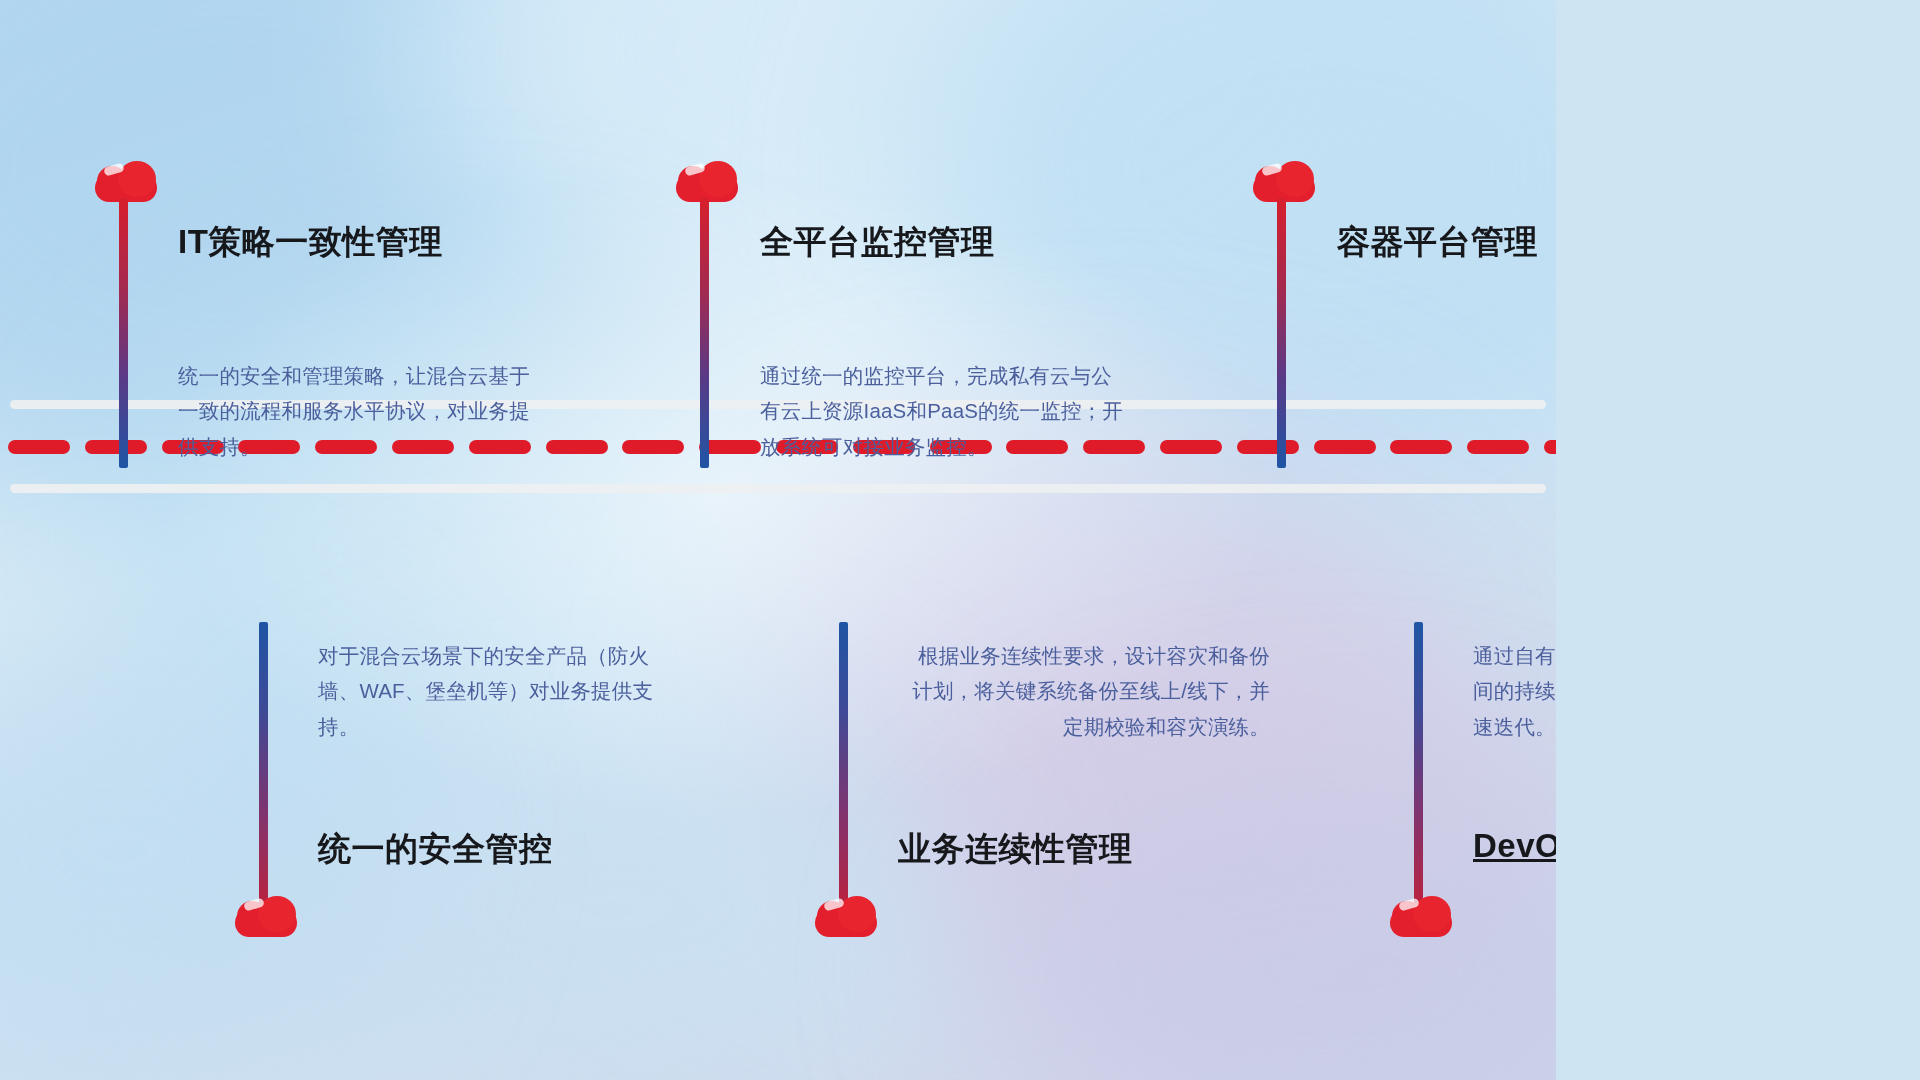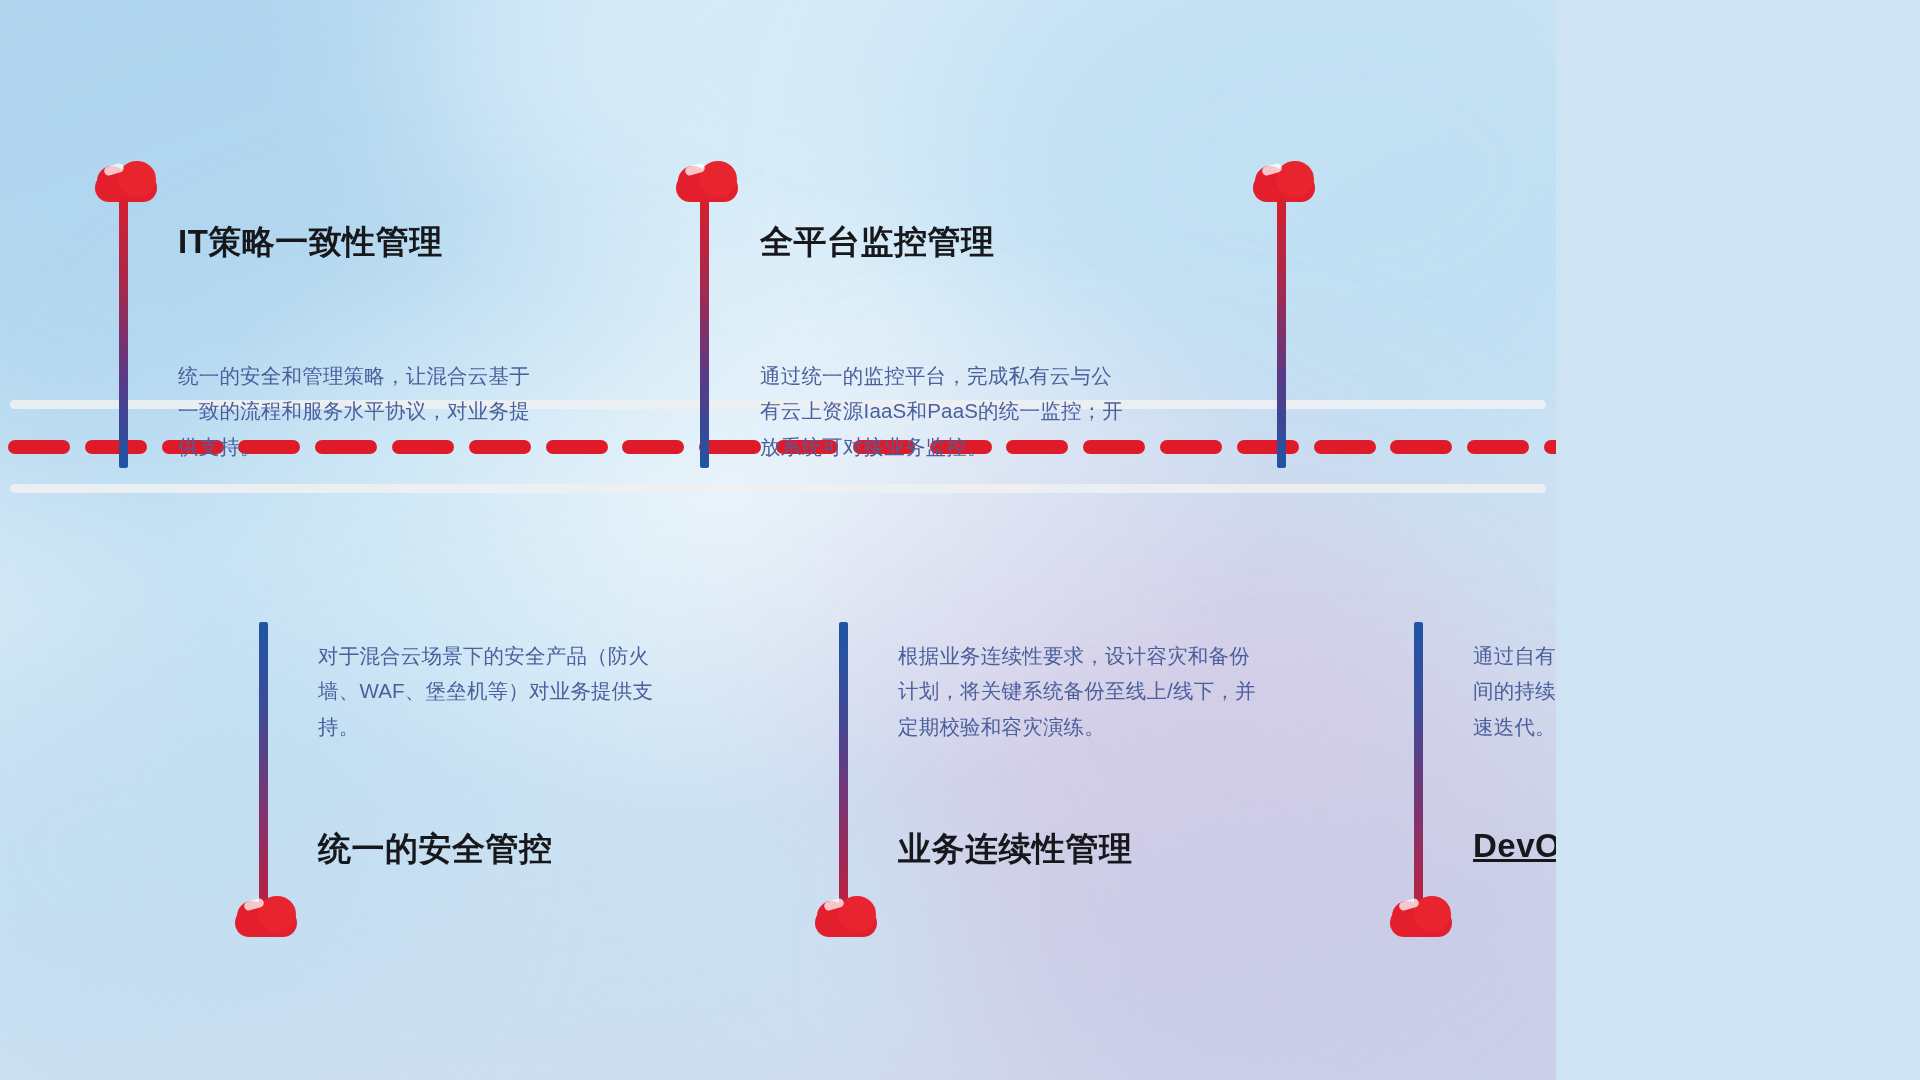--- a/index.html
+++ b/index.html
@@ -155,20 +155,21 @@
 
   <div class="pin" style="left:1253px;top:160px;">
     <div class="cloud">
         <div class="body"></div>
         <div class="puff-l"></div>
         <div class="puff-r"></div>
         <div class="gloss"></div>
       </div>
   </div>
   <div class="stem down" style="left:1277px;top:198px;height:270px;"></div>
+  <div class="title" style="left:1337px;top:220px;">容器平台管理</div>
 
   <div class="stem up" style="left:259px;top:622px;height:295px;"></div>
   <div class="pin" style="left:235px;top:895px;">
     <div class="cloud">
         <div class="body"></div>
         <div class="puff-l"></div>
         <div class="puff-r"></div>
         <div class="gloss"></div>
       </div>
   </div>
@@ -177,21 +178,21 @@
 
   <div class="stem up" style="left:839px;top:622px;height:295px;"></div>
   <div class="pin" style="left:815px;top:895px;">
     <div class="cloud">
         <div class="body"></div>
         <div class="puff-l"></div>
         <div class="puff-r"></div>
         <div class="gloss"></div>
       </div>
   </div>
-  <div class="desc desc-wide" style="left:898px;top:638px;">根据业务连续性要求，设计容灾和备份计划，将关键系统备份至线上/线下，并定期校验和容灾演练。</div>
+  <div class="desc desc-wide" style="left:898px;top:638px;text-align:right;">根据业务连续性要求，设计容灾和备份计划，将关键系统备份至线上/线下，并定期校验和容灾演练。</div>
   <div class="title" style="left:898px;top:827px;text-align:center;">业务连续性管理</div>
 
   <div class="stem up" style="left:1414px;top:622px;height:295px;"></div>
   <div class="pin" style="left:1390px;top:895px;">
     <div class="cloud">
         <div class="body"></div>
         <div class="puff-l"></div>
         <div class="puff-r"></div>
         <div class="gloss"></div>
       </div>

